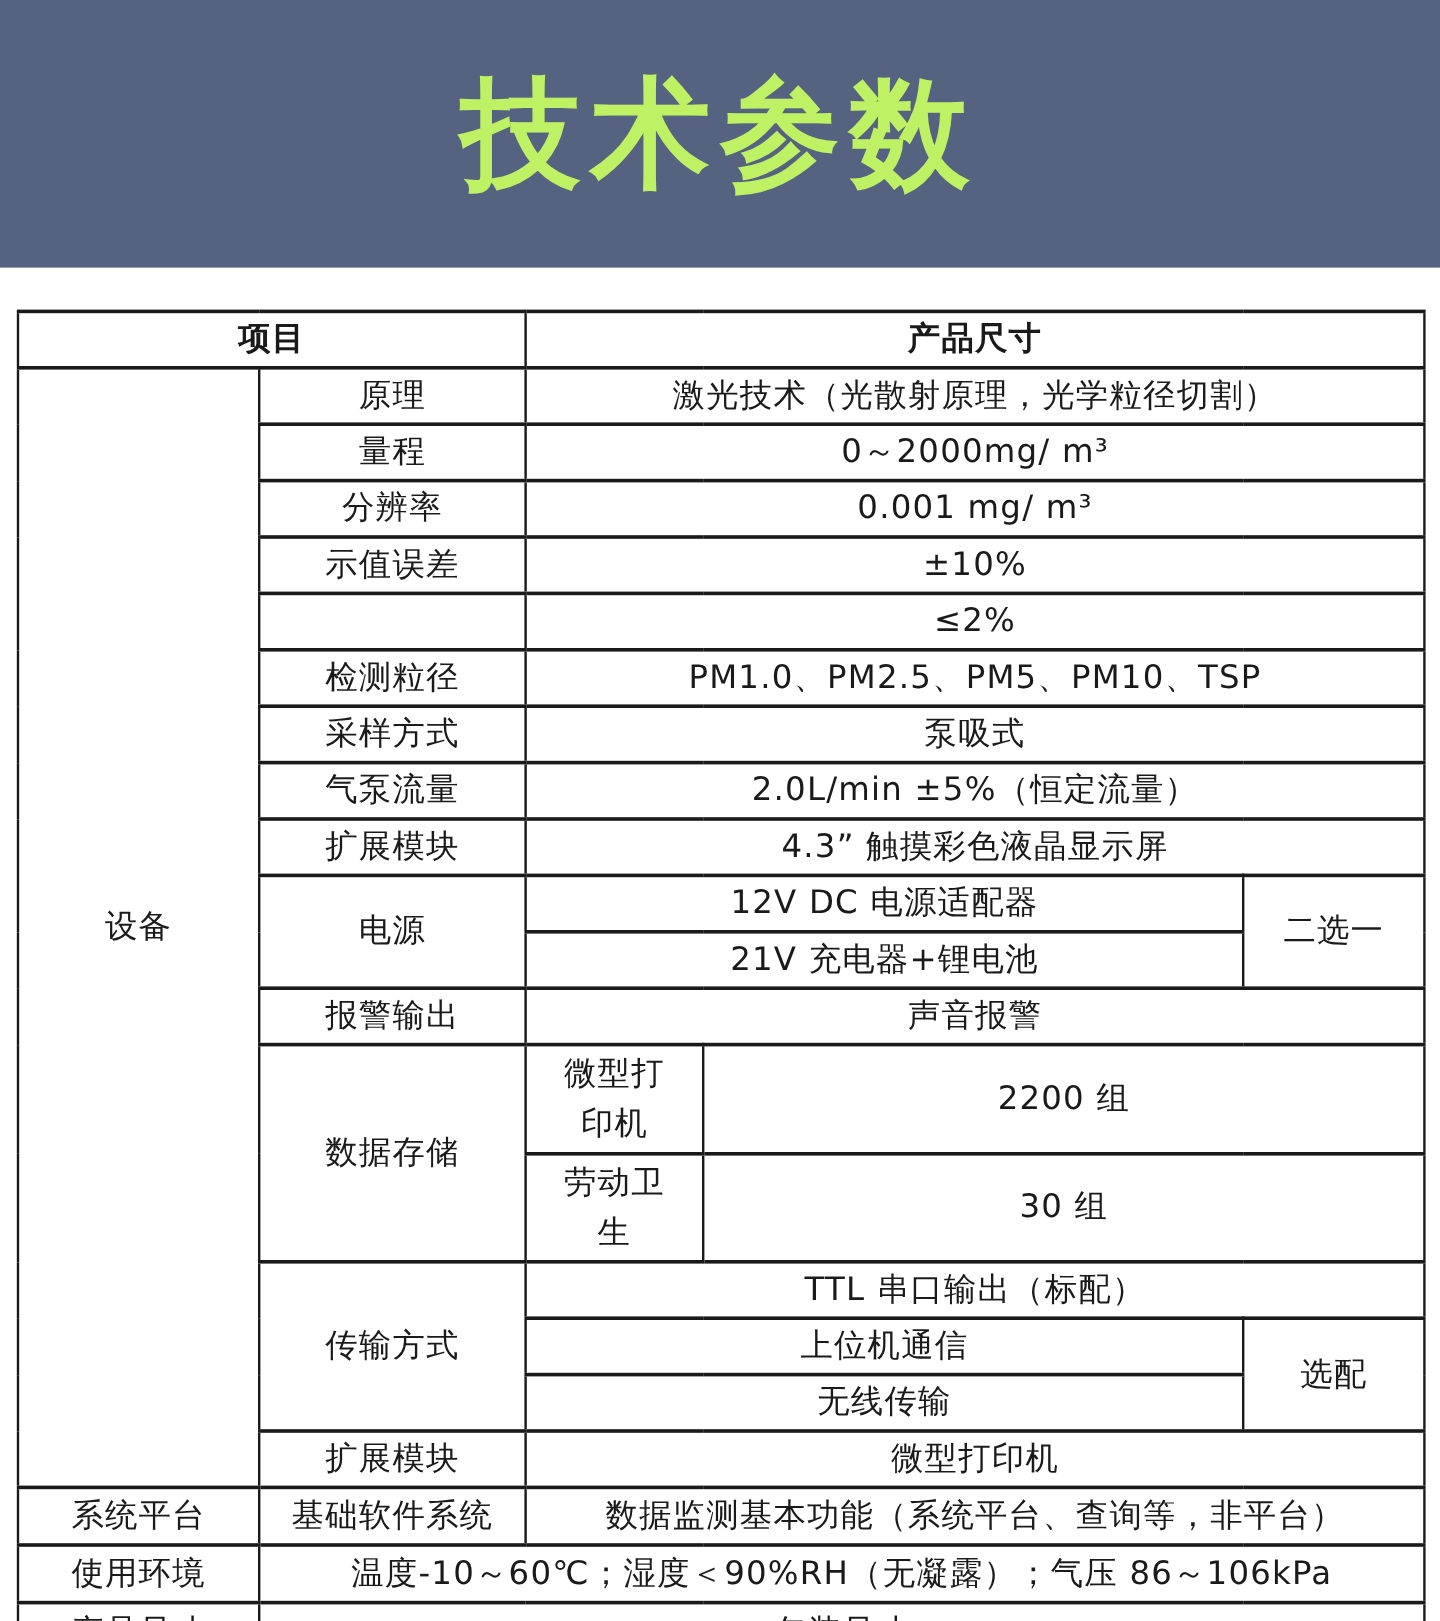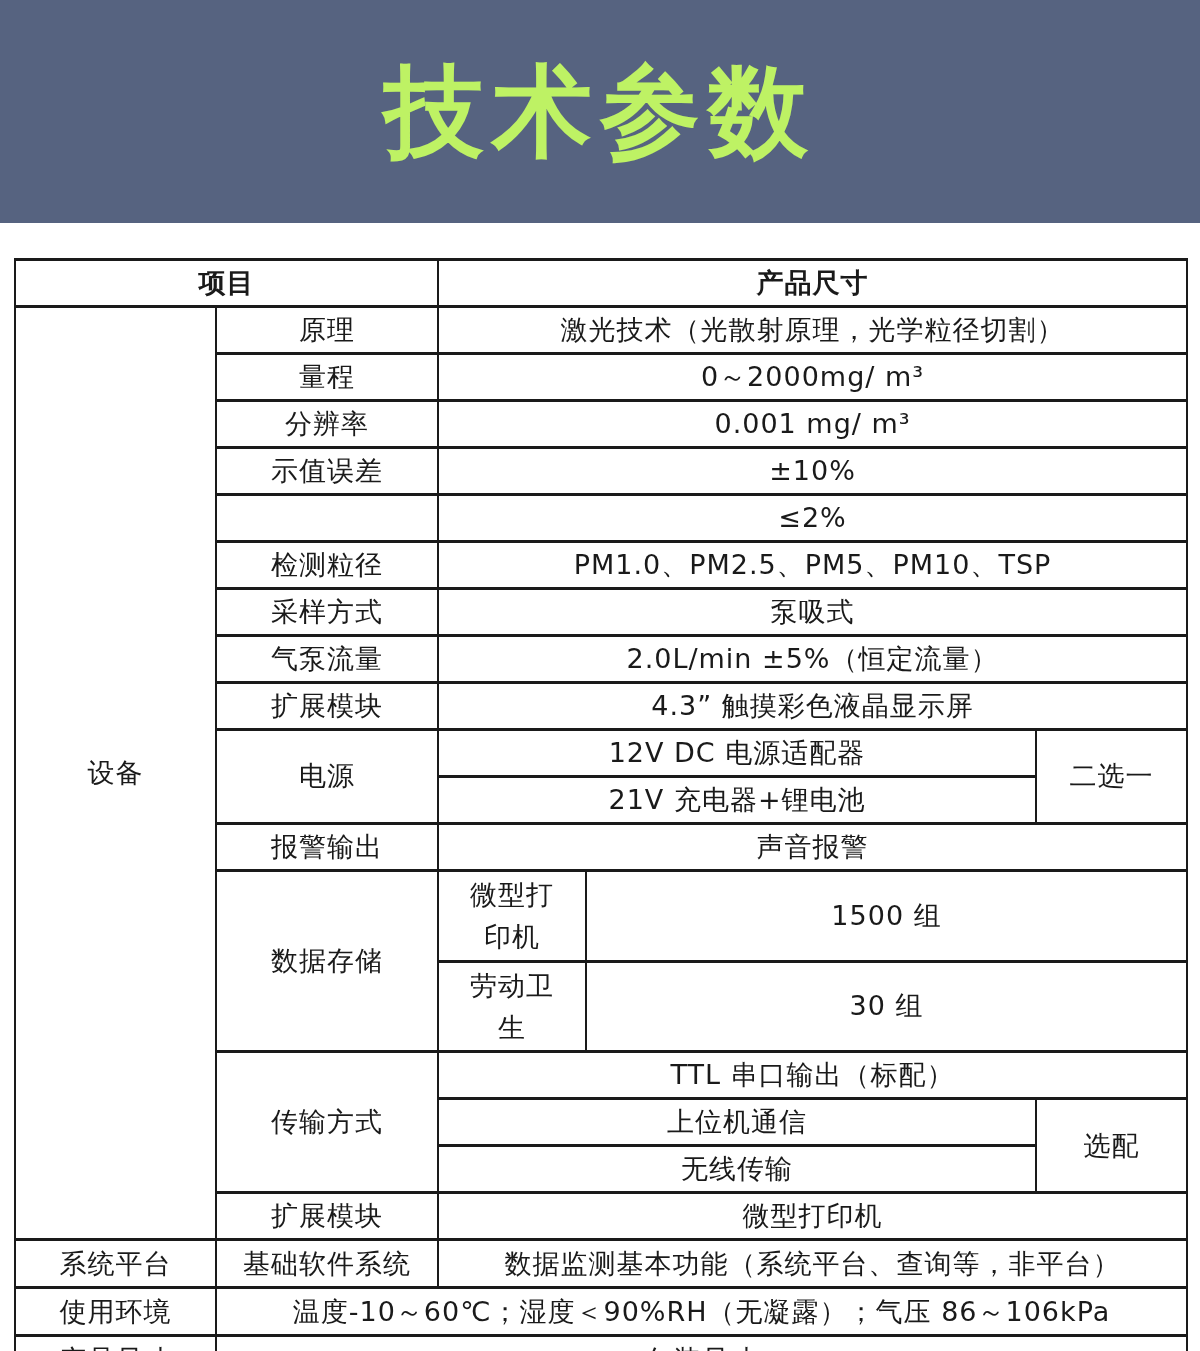--- a/index.html
+++ b/index.html
@@ -150,21 +150,21 @@
     </tr>
 
     <tr class="row-std">
       <td>报警输出</td>
       <td colspan="3">声音报警</td>
     </tr>
 
     <tr class="row-tall">
       <td rowspan="2">数据存储</td>
       <td><span class="wrap-narrow">微型打印机</span></td>
-      <td colspan="2">1500 组</td>
+      <td colspan="2">2200 组</td>
     </tr>
     <tr class="row-tall">
       <td><span class="wrap-narrow">劳动卫生</span></td>
       <td colspan="2">30 组</td>
     </tr>
 
     <tr class="row-std">
       <td rowspan="3">传输方式</td>
       <td colspan="3">TTL 串口输出（标配）</td>
     </tr>

